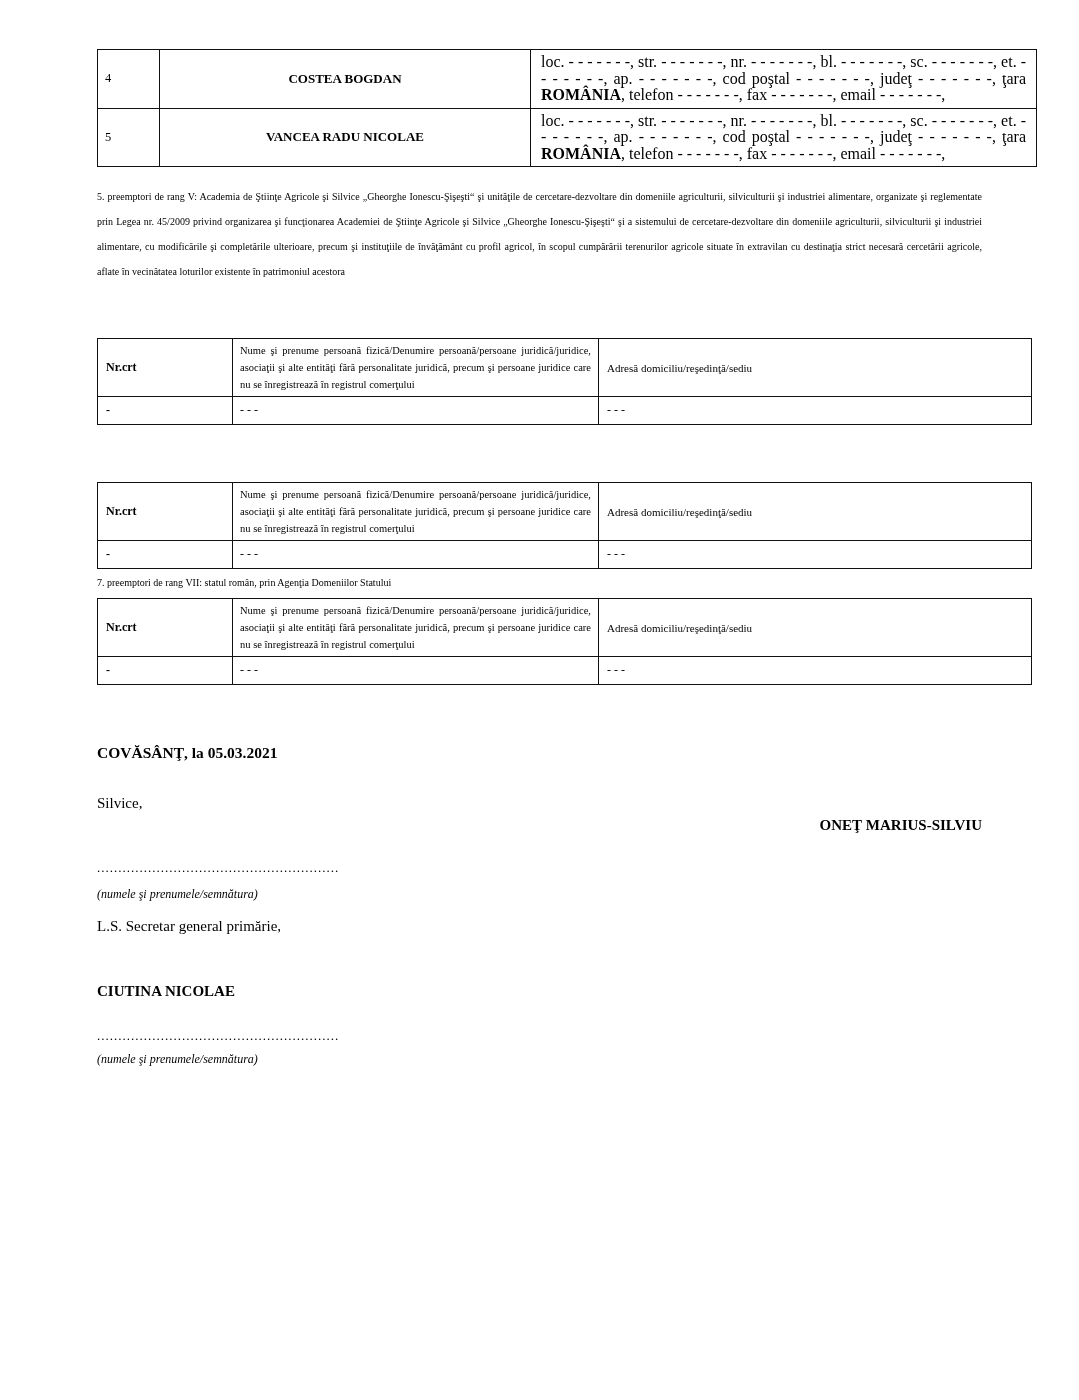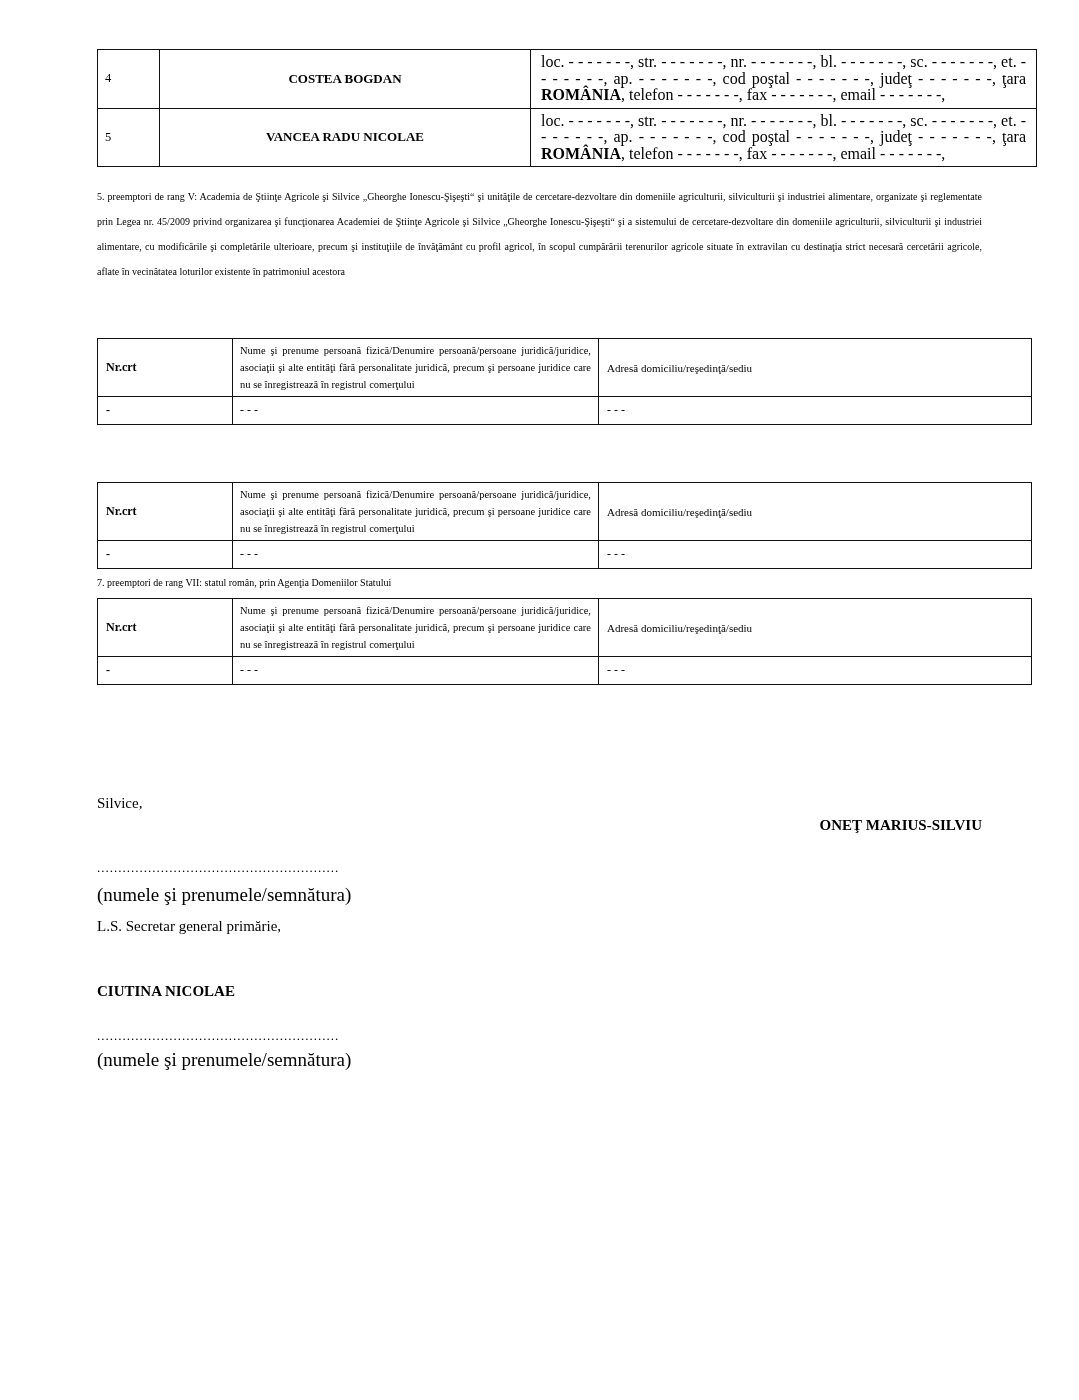--- a/index.html
+++ b/index.html
@@ -52,21 +52,21 @@
   .place-date{top:743px;font-size:15.5px;}
   .primar-title{top:793px;}
   .primar-name{top:815px;text-align:right;}
   .dotline1{top:860px;}
   .hint1{top:886px;}
   .secretar-title{top:916px;}
   .secretar-name{top:981px;}
   .dotline2{top:1028px;}
   .hint2{top:1051px;}
   .dotline{font-size:13px;letter-spacing:1px;line-height:16px;}
-  .hint{font-size:19px;line-height:17px;}
+  .hint{font-size:12px;line-height:17px;font-style:italic;}
 </style>
 </head>
 <body>
 
 <div class="page">
 
   <table class="abs toptbl">
     <tbody>
         <tr class="r1">
       <td class="c-num">4</td>
@@ -121,20 +121,21 @@
       <td class="c3">Adresă domiciliu/reşedinţă/sediu</td>
     </tr>
     <tr class="dat">
       <td class="c1">-</td>
       <td class="c2" style="text-align:left;font-size:12px;">- - -</td>
       <td class="c3">- - -</td>
     </tr>
   </tbody>
     </table>
 
+  <div class="abs sig bold place-date">COVĂSÂNŢ, la 05.03.2021</div>
 
   <div class="abs sig primar-title">Silvice,</div>
   <div class="abs sig bold primar-name">ONEŢ MARIUS-SILVIU</div>
   <div class="abs dotline dotline1">.........................................................</div>
   <div class="abs hint hint1">(numele şi prenumele/semnătura)</div>
 
   <div class="abs sig secretar-title">L.S. Secretar general primărie,</div>
   <div class="abs sig bold secretar-name">CIUTINA NICOLAE</div>
   <div class="abs dotline dotline2">.........................................................</div>
   <div class="abs hint hint2">(numele şi prenumele/semnătura)</div>

